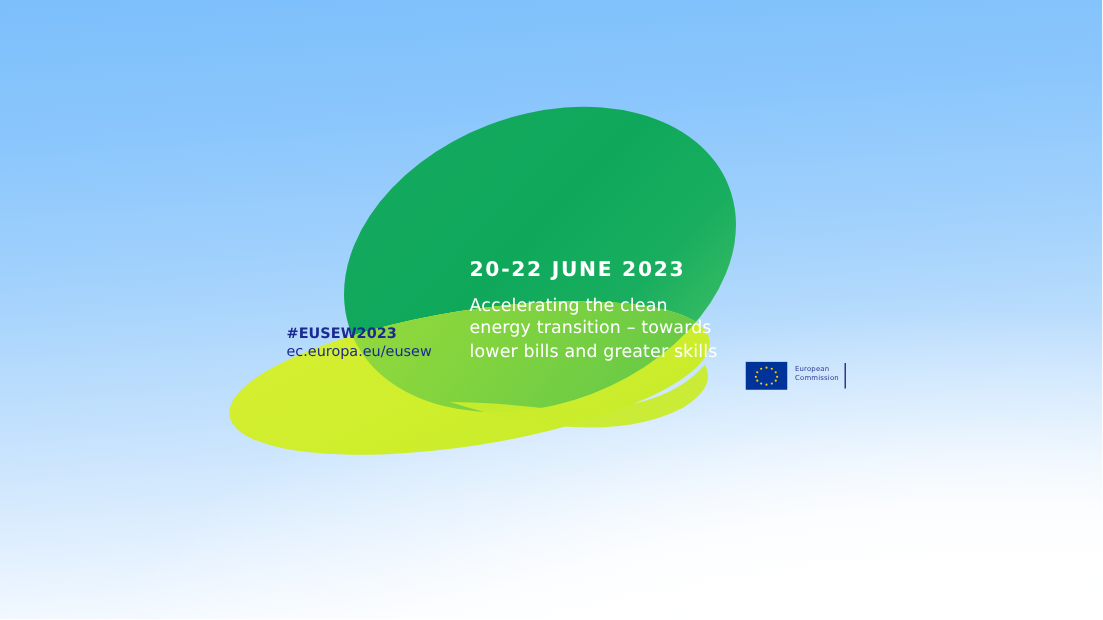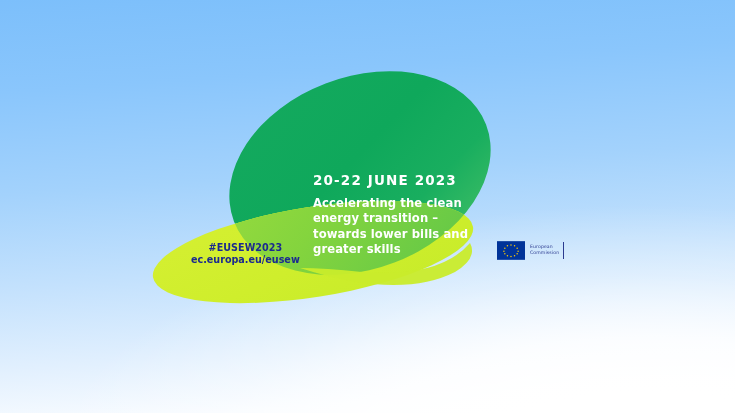--- a/index.html
+++ b/index.html
@@ -76,42 +76,41 @@
     letter-spacing: 1.35px;
     line-height: 15.5px;
     margin: 0 0 12px 0;
     text-transform: uppercase;
     width: 200px;
   }
 
   .tagline {
     color: #FFFFFF;
     font-size: 11.6px;
-    font-weight: bold;
+    font-weight: normal;
     line-height: 15.4px;
     letter-spacing: 0.1px;
     margin: 0;
     width: 176px;
   }
 
   
   .hashtag {
     position: absolute;
     left: 191px;
-    top: 242px;
+    top: 217px;
     color: #1B2A8F;
     font-size: 9.6px;
     font-weight: bold;
     line-height: 11.6px;
     letter-spacing: 0.05px;
     white-space: nowrap;
-    text-align: center;
   }
   .hashtag .url {
-    font-weight: bold;
+    font-weight: normal;
     letter-spacing: 0.0px;
   }
 
   
   .eu-logo {
     position: absolute;
     left: 497px;
     top: 240px;
     display: flex;
     align-items: center;

